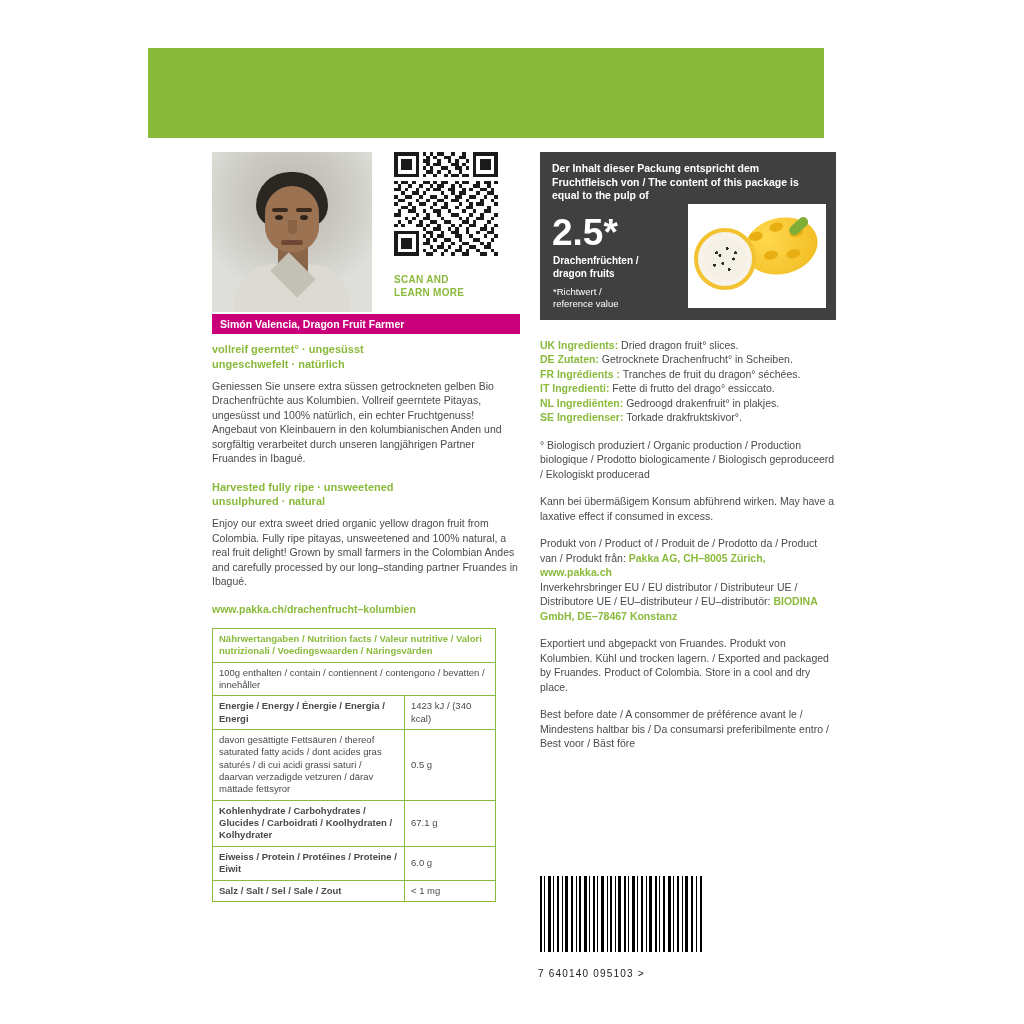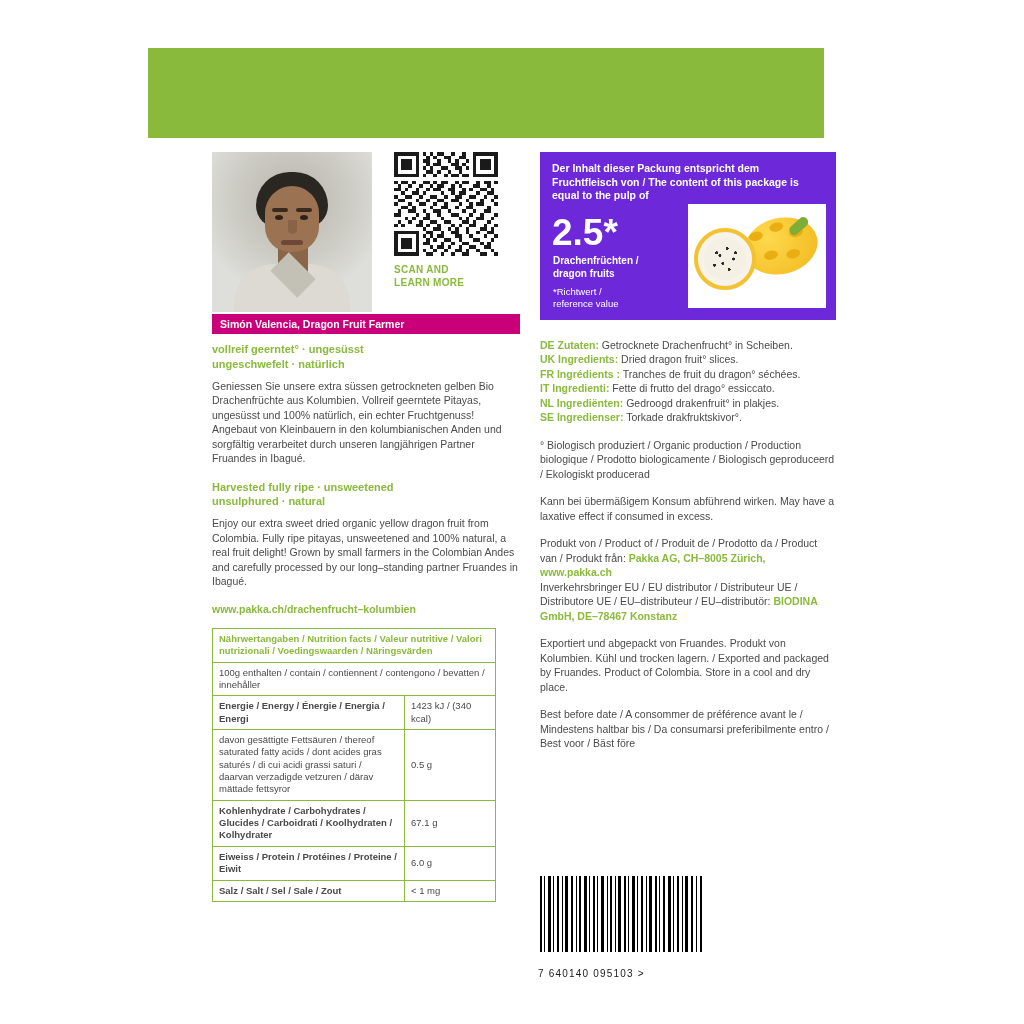--- a/index.html
+++ b/index.html
@@ -131,21 +131,21 @@
     top: 0px;
     width: 128px;
     text-align: left;
   }
   .qr {
     width: 104px;
     height: 104px;
     margin-left: 2px;
   }
   .qr-caption {
-    margin-top: 4px;
+    margin-top: 14px;
     margin-left: 2px;
     font-size: 10px;
     font-weight: bold;
     letter-spacing: 0.3px;
     line-height: 1.25;
     color: #8aba3c;
     text-transform: uppercase;
   }
 
   .farmer-name-bar {
@@ -221,21 +221,21 @@
   .right-col {
     position: absolute;
     left: 540px;
     top: 152px;
     width: 296px;
   }
   .magenta-box {
     position: relative;
     width: 296px;
     height: 168px;
-    background: #6d28d9;
+    background: #404040;
     color: #ffffff;
     box-sizing: border-box;
     padding: 10px 12px;
   }
   .mb-top {
     font-size: 10.5px;
     font-weight: bold;
     line-height: 1.3;
     width: 270px;
   }
@@ -658,22 +658,22 @@
           <div class="bump" style="left:18px; top:30px;"></div>
           <div class="bump" style="left:40px; top:34px;"></div>
           <div class="fruit-stem"></div>
         </div>
         <div class="fruit-half"></div>
       </div>
     </div>
 
     <div class="ing">
       <div style="margin-bottom:13px;">
+        <div><span class="g">UK Ingredients:</span><span> Dried dragon fruit° slices.</span></div>
         <div><span class="g">DE Zutaten:</span><span> Getrocknete Drachenfrucht° in Scheiben.</span></div>
-        <div><span class="g">UK Ingredients:</span><span> Dried dragon fruit° slices.</span></div>
         <div><span class="g">FR Ingrédients :</span><span> Tranches de fruit du dragon° séchées.</span></div>
         <div><span class="g">IT Ingredienti:</span><span> Fette di frutto del drago° essiccato.</span></div>
         <div><span class="g">NL Ingrediënten:</span><span> Gedroogd drakenfruit° in plakjes.</span></div>
         <div><span class="g">SE Ingredienser:</span><span> Torkade drakfruktskivor°.</span></div>
       </div>
 
       <p>° Biologisch produziert / Organic production / Production biologique / Prodotto biologicamente / Biologisch geproduceerd / Ekologiskt producerad</p>
       <p>Kann bei übermäßigem Konsum abführend wirken. May have a laxative effect if consumed in excess.</p>
 
       <p>

